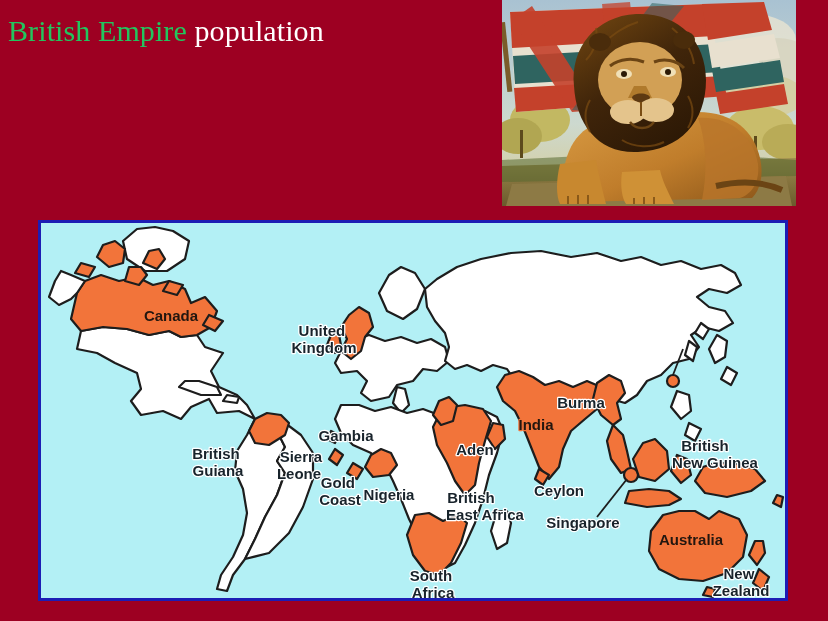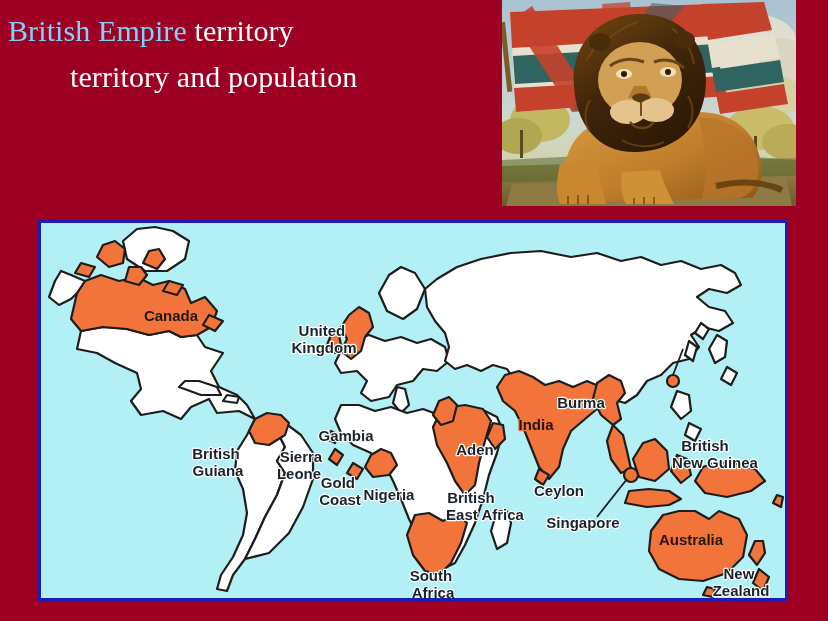--- a/index.html
+++ b/index.html
@@ -28,21 +28,21 @@
   }
   .title-line {
     font-family: "Liberation Serif", serif;
     font-size: 30px;
     line-height: 46px;
     color: #ffffff;
     white-space: nowrap;
     letter-spacing: 0.1px;
   }
   .title-line.indent { padding-left: 62px; }
-  .hl-yellow { color: #7dd3fc; margin-top: 48px; }
+  .hl-yellow { color: #22c55e; margin-top: 48px; }
   .frac {
     color: #ffe000;
     font-weight: bold;
     text-decoration: underline;
     font-size: 30px;
     padding: 0 1px;
   }
 
   
   #lion-photo {
@@ -83,24 +83,21 @@
     stroke-width: 2.4;
     stroke-linejoin: round;
   }
   .maplabel.on-orange { stroke: #f2743a; fill: #23160f; }
 </style>
 </head>
 <body>
 
 <div id="title-block">
   <div class="title-line">
-    <span class="hl-yellow">British Empire</span><span> territory</span>
-  </div>
-  <div class="title-line indent">
-    <span>territory and population</span>
+    <span class="hl-yellow">British Empire</span><span> population</span>
   </div>
 </div>
 
 <div id="lion-photo" title="Vintage painted illustration of a resting lion in front of a Union Jack flag">
   <svg viewBox="0 0 294 206" preserveAspectRatio="none">
     <defs>
       <linearGradient id="skyg" x1="0" y1="0" x2="0" y2="1">
         <stop offset="0%" stop-color="#a9c2d2"></stop>
         <stop offset="60%" stop-color="#cdd9cf"></stop>
         <stop offset="100%" stop-color="#d8c98c"></stop>

